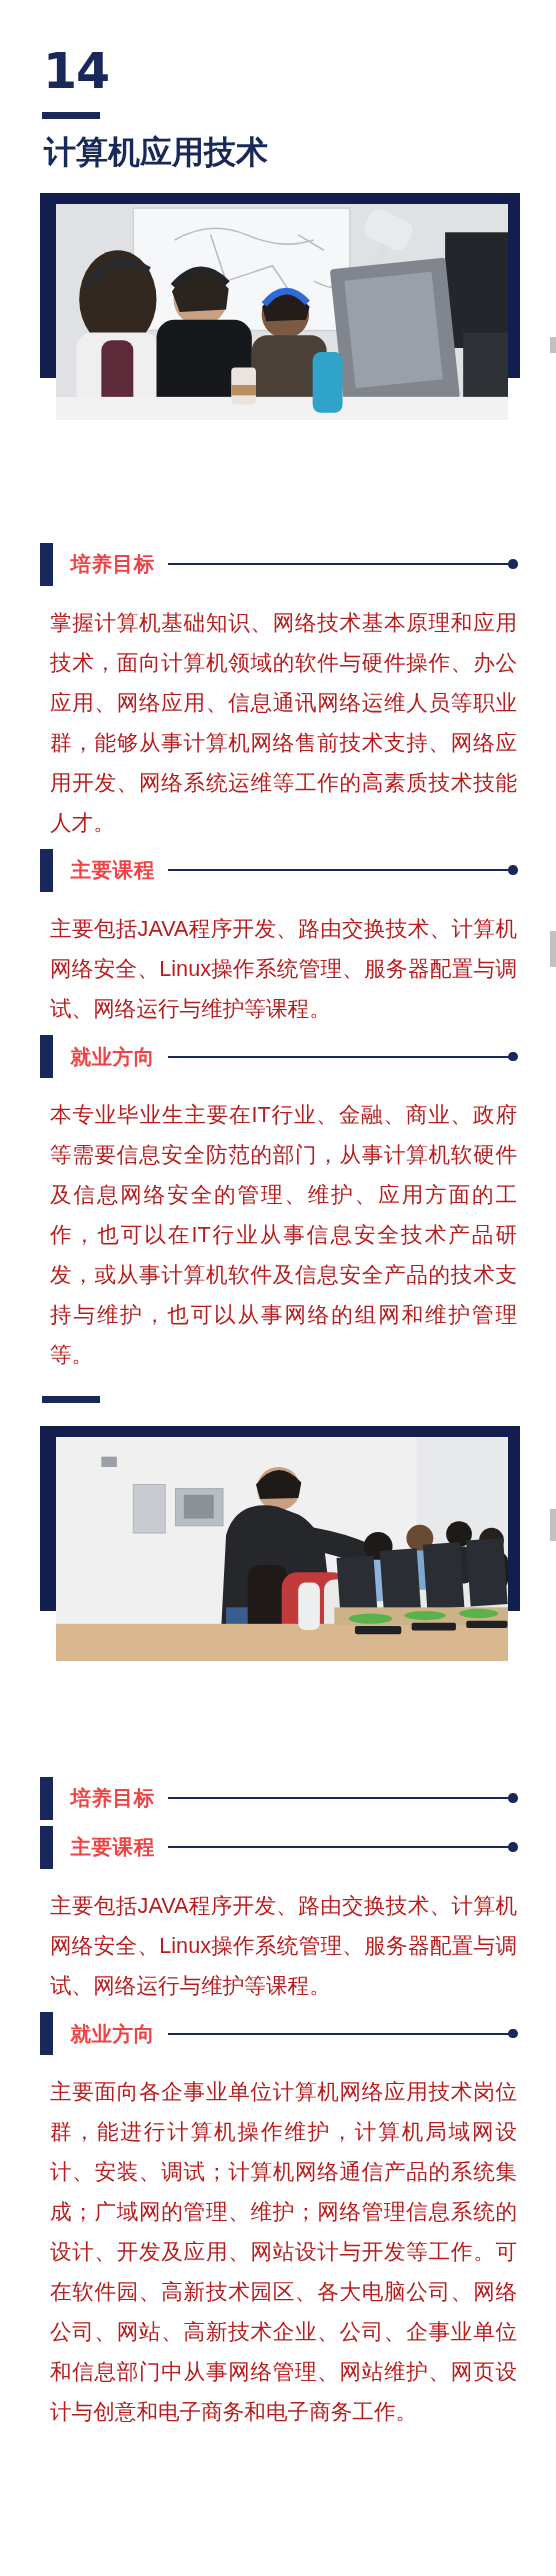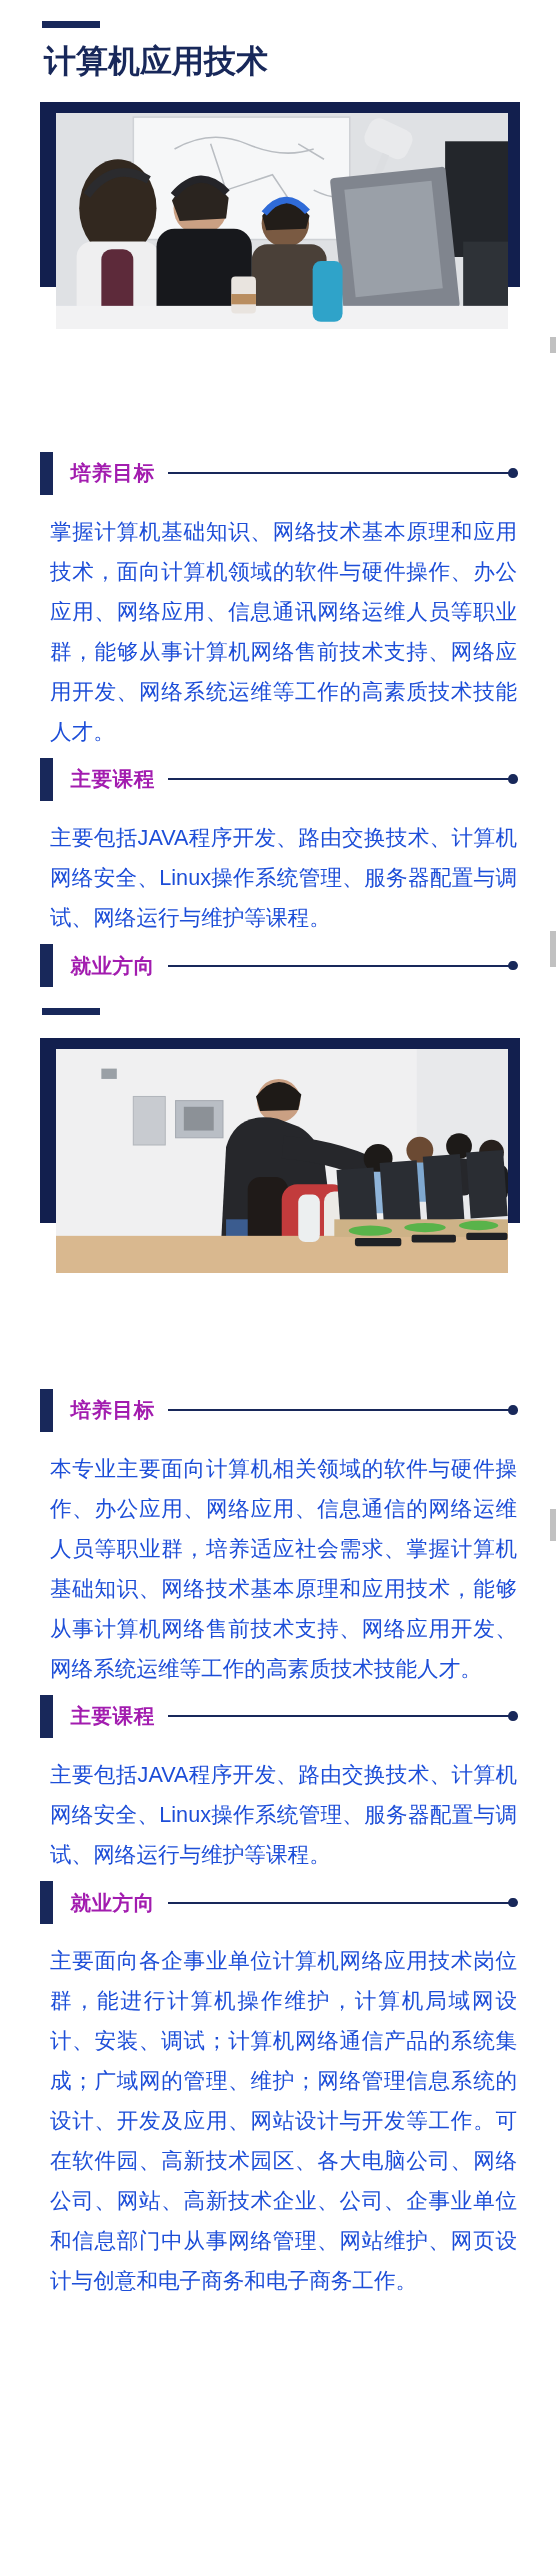--- a/index.html
+++ b/index.html
@@ -67,21 +67,21 @@
   .bh-first-15 { margin-top: 116px; }
   .bh-next { margin-top: 6.2px; }
   .vbar {
     flex: 0 0 auto;
     width: 13.4px; height: 43px;
     background: #18285a;
   }
   .h-label {
     flex: 0 0 auto;
     margin-left: 17px;
-    color: #a21caf;
+    color: #ef4444;
     font-weight: 700;
     font-size: 20.6px;
     letter-spacing: 0.5px;
     white-space: nowrap;
   }
   .rule {
     flex: 1 1 auto;
     height: 2.1px;
     background: #18285a;
     margin-left: 13.4px;
@@ -91,21 +91,21 @@
     position: absolute;
     right: -0.5px; top: 50%;
     width: 9.8px; height: 9.8px;
     transform: translateY(-50%);
     border-radius: 50%;
     background: #18285a;
   }
   
   .body-text {
     margin: 17px 39px 0 50px;
-    color: #1d4ed8;
+    color: #b91c1c;
     font-size: 21.6px;
     line-height: 40px;
     text-align: justify;
     word-break: break-all;
     font-weight: 400;
   }
   
   .sliver {
     position: absolute;
     right: 0;
@@ -115,20 +115,21 @@
   .sliver-1 { top: 337px;  height: 15.5px; }
   .sliver-2 { top: 931px; height: 36px; }
   .sliver-3 { top: 1509px; height: 32px; }
 </style>
 </head>
 <body>
 
 <div class="page">
 
   <section class="sec-14">
+    <div class="num">14</div>
     <div class="num-underline"></div>
     <h2 class="sec-title">计算机应用技术</h2>
 
     <div class="photo-wrap">
       <div class="photo-frame"></div>
       <div class="photo" aria-label="三名戴耳机的学生坐在电脑显示器前学习，背景是白板和台灯">
         <svg viewBox="0 0 877 420" preserveAspectRatio="none">
           <rect x="0" y="0" width="877" height="420" fill="#dfe1e4"></rect>
           <g>
             <rect x="150" y="8" width="420" height="238" fill="#f6f7f8" stroke="#cfd2d6" stroke-width="3"></rect>
@@ -188,20 +189,21 @@
     </div>
     <p class="body-text">主要包括JAVA程序开发、路由交换技术、计算机网络安全、Linux操作系统管理、服务器配置与调试、网络运行与维护等课程。</p>
 
     <div class="block-header bh-next">
       <span class="vbar"></span>
       <span class="h-label">就业方向</span>
       <span class="rule">
           <span class="dot"></span>
         </span>
     </div>
+    <p class="body-text">本专业毕业生主要在IT行业、金融、商业、政府等需要信息安全防范的部门，从事计算机软硬件及信息网络安全的管理、维护、应用方面的工作，也可以在IT行业从事信息安全技术产品研发，或从事计算机软件及信息安全产品的技术支持与维护，也可以从事网络的组网和维护管理等。</p>
   </section>
 
   <section class="sec-15">
     <div class="num-underline"></div>
 
     <div class="photo-wrap">
       <div class="photo-frame"></div>
       <div class="photo" aria-label="机房里教师指着电脑屏幕指导一排学生上机操作">
         <svg viewBox="0 0 877 434" preserveAspectRatio="none">
           <rect x="0" y="0" width="877" height="434" fill="#f0f0f1"></rect>
@@ -254,21 +256,20 @@
       </div>
     </div>
 
     <div class="block-header bh-first-15">
       <span class="vbar"></span>
       <span class="h-label">培养目标</span>
       <span class="rule">
           <span class="dot"></span>
         </span>
     </div>
-    <p class="body-text">本专业主要面向计算机相关领域的软件与硬件操作、办公应用、网络应用、信息通信的网络运维人员等职业群，培养适应社会需求、掌握计算机基础知识、网络技术基本原理和应用技术，能够从事计算机网络售前技术支持、网络应用开发、网络系统运维等工作的高素质技术技能人才。</p>
 
     <div class="block-header bh-next">
       <span class="vbar"></span>
       <span class="h-label">主要课程</span>
       <span class="rule">
           <span class="dot"></span>
         </span>
     </div>
     <p class="body-text">主要包括JAVA程序开发、路由交换技术、计算机网络安全、Linux操作系统管理、服务器配置与调试、网络运行与维护等课程。</p>
 

